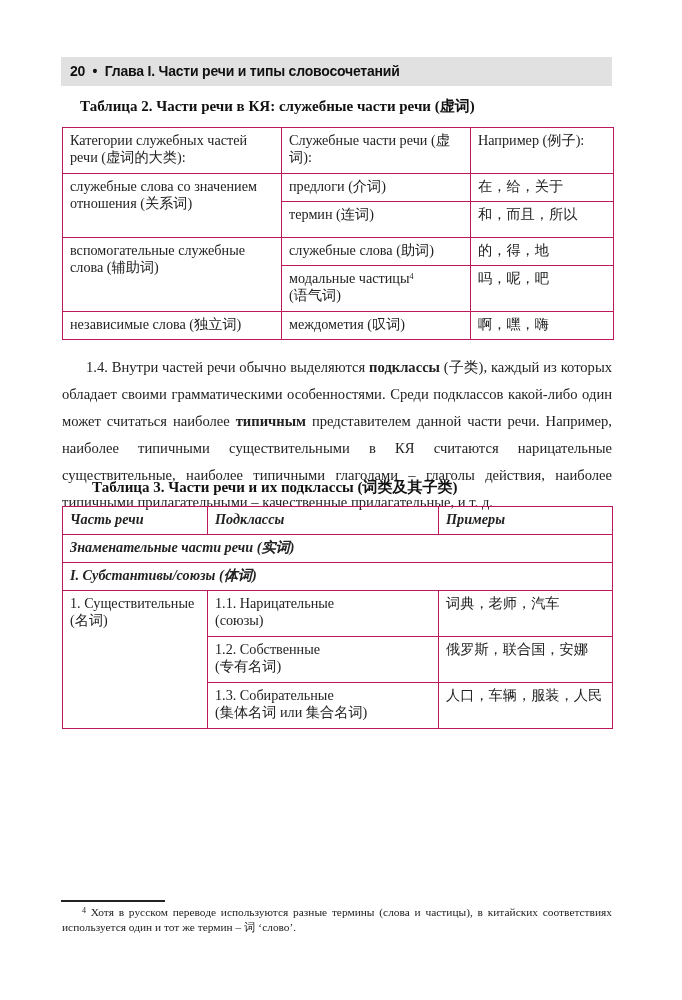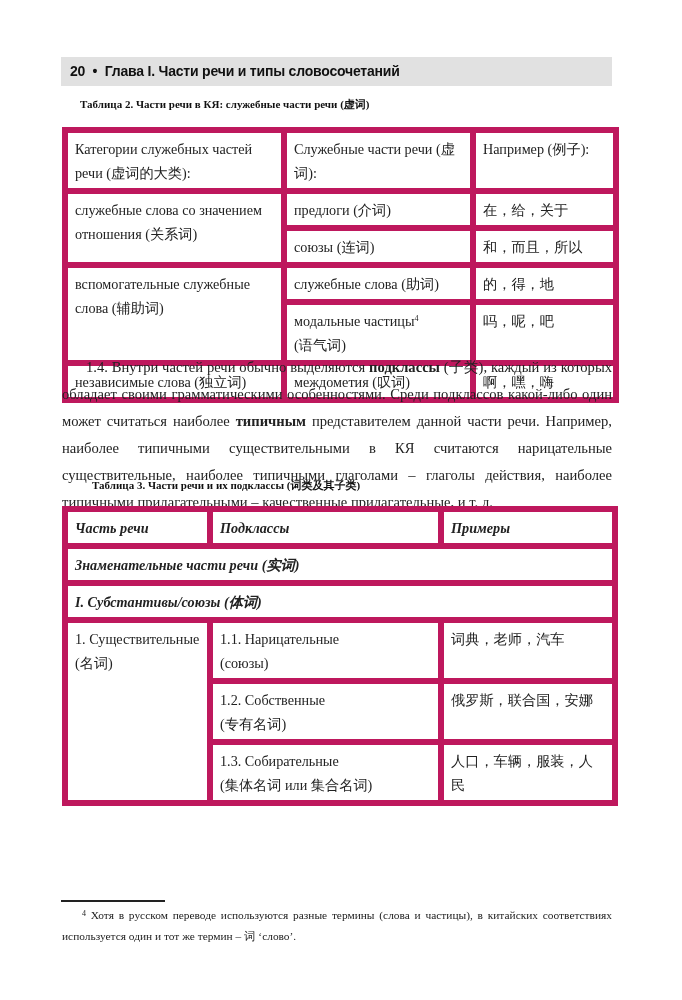--- a/index.html
+++ b/index.html
@@ -2,33 +2,33 @@
 <html><head>
 <meta charset="utf-8">
 <style>
   html, body { margin: 0; padding: 0; background: #ffffff; }
   body { width: 682px; height: 1000px; position: relative; overflow: hidden;
          font-family: "Liberation Serif", "DejaVu Serif", serif; color: #1a1a1a; }
   .runhead { position: absolute; left: 61px; top: 57px; width: 551px; height: 29px;
              background: #e1e1e1; }
   .runhead span { position: absolute; left: 9px; top: 6px; font-family: "Liberation Sans", "DejaVu Sans", sans-serif;
                   font-weight: bold; font-size: 14px; letter-spacing: -0.2px; color: #111; }
-  .caption { position: absolute; font-weight: bold; font-size: 11px; color: #111; }
+  .caption { position: absolute; font-weight: bold; font-size: 15px; color: #111; }
   table { position: absolute; border-collapse: collapse; table-layout: fixed; }
-  td { border: 6px solid #be185d; vertical-align: top; padding: 4px 7px 3px 7px;
-       font-size: 14.2px; line-height: 24px; color: #222; }
+  td { border: 1px solid #be185d; vertical-align: top; padding: 4px 7px 3px 7px;
+       font-size: 14.2px; line-height: 17px; color: #222; }
   .t3 td.h { font-weight: bold; font-style: italic; }
   .t2 td { height: auto; }
   sup { font-size: 8px; vertical-align: top; position: relative; top: -2px; }
   .para { position: absolute; left: 62px; top: 354px; width: 550px; font-size: 14.6px;
           line-height: 27px; text-align: justify; color: #222; }
   .para p { margin: 0; text-indent: 24px; }
   .fnrule { position: absolute; left: 61px; top: 900px; width: 104px; height: 1.5px; background: #222; }
   .footnote { position: absolute; left: 62px; top: 905px; width: 550px; font-size: 11.4px;
-              line-height: 21px; text-align: justify; color: #222; }
+              line-height: 15px; text-align: justify; color: #222; }
   .footnote p { margin: 0; text-indent: 20px; }
   b { font-weight: bold; }
 </style>
 </head>
 <body>
 
 <div class="runhead">
   <span><span style="position:static">20</span>&nbsp; <span style="position:static">•</span>&nbsp; <span style="position:static">Глава I. Части речи и типы словосочетаний</span></span>
 </div>
 
@@ -45,21 +45,21 @@
     <td>Категории служебных частей речи (虚词的大类):</td>
     <td>Служебные части речи (虚词):</td>
     <td>Например (例子):</td>
   </tr>
   <tr style="height:28px">
     <td rowspan="2">служебные слова со значением отношения (关系词)</td>
     <td>предлоги (介词)</td>
     <td>在，给，关于</td>
   </tr>
   <tr style="height:36px">
-    <td>союзы (连词)</td>
+    <td>термин (连词)</td>
     <td>和，而且，所以</td>
   </tr>
   <tr style="height:28px">
     <td rowspan="2">вспомогательные служебные слова (辅助词)</td>
     <td>служебные слова (助词)</td>
     <td>的，得，地</td>
   </tr>
   <tr style="height:46px">
     <td><span>модальные частицы</span><sup>4</sup><br><span>(语气词)</span></td>
     <td>吗，呢，吧</td>

